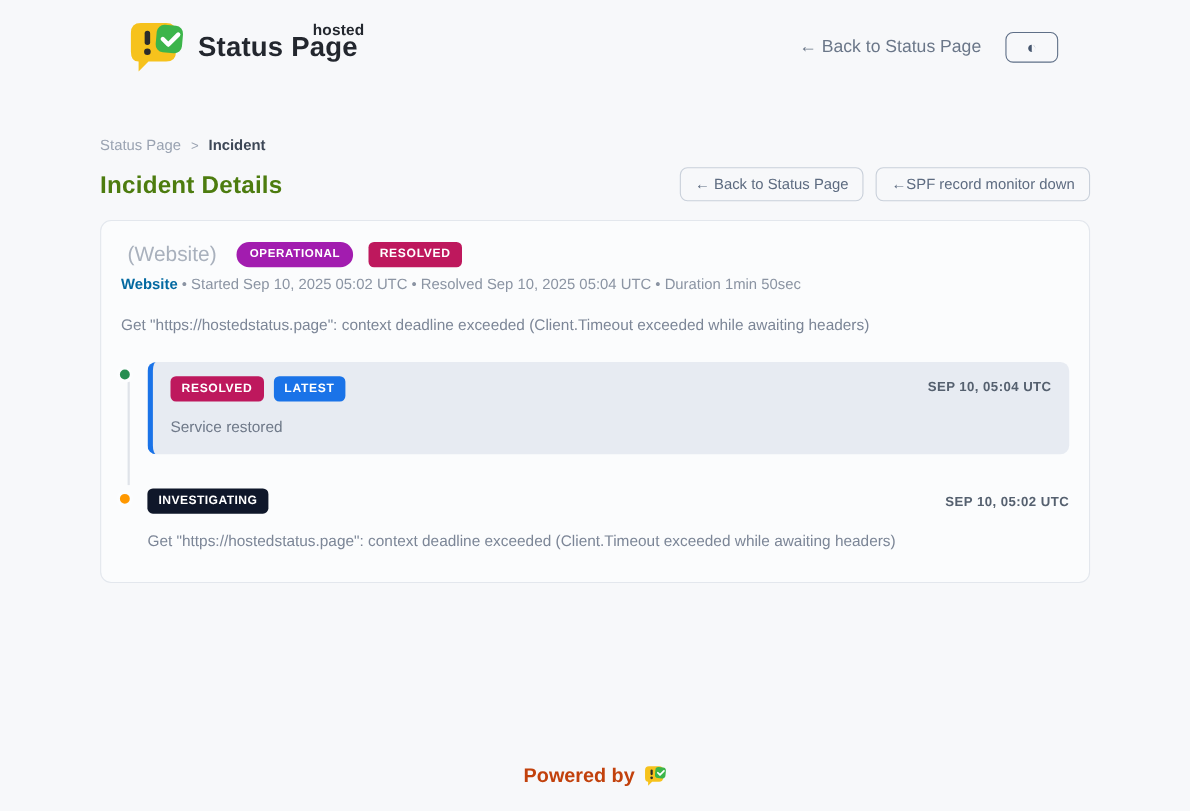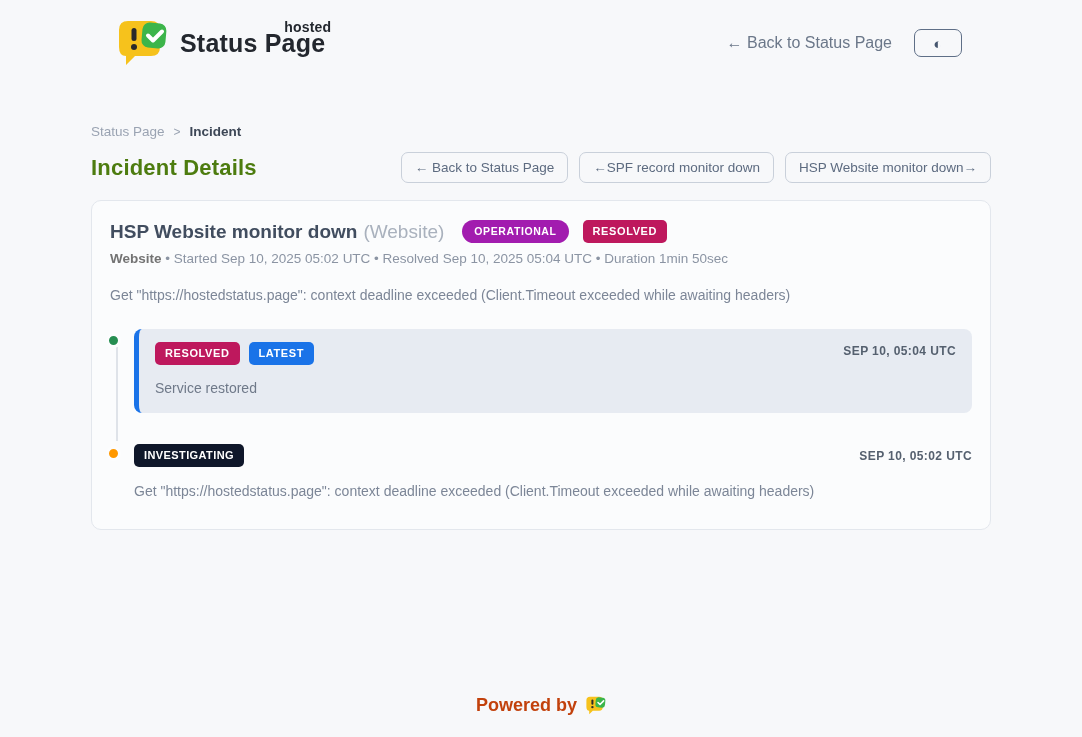--- a/index.html
+++ b/index.html
@@ -62,21 +62,21 @@
     display: inline-block; color: #fff; font-weight: 700;
     font-size: 10.5px; letter-spacing: 0.6px; line-height: 1;
   }
   .badge-operational { background: #a21caf; border-radius: 999px; padding: 6px 12px; margin-left: 18px; }
   .badge-resolved { background: #be185d; border-radius: 5px; padding: 6px 10px; font-size: 11px; }
   .card-head .badge-resolved { margin-left: 14px; }
   .badge-latest { background: #1a73e8; border-radius: 5px; padding: 6px 10px; font-size: 11px; }
   .badge-investigating { background: #0f172a; border-radius: 5px; padding: 6px 10px; font-size: 11px; letter-spacing: 0.4px; }
 
   .meta-line { margin-top: 8px; font-size: 13.5px; color: #8b94a3; }
-  .meta-component { color: #737373; font-weight: 700; }
+  .meta-component { color: #0369a1; font-weight: 700; }
   .incident-desc { margin-top: 21px; font-size: 14px; color: #7c8697; }
 
   
   .timeline { margin-top: 26px; position: relative; }
   .tl-connector {
     position: absolute; left: 5.5px; top: 18px; width: 2px; height: 94px;
     background: #dfe3e9;
   }
   .tl-item { position: relative; padding-left: 24px; }
   .tl-dot {
@@ -139,27 +139,25 @@
     <span class="crumb-root">Status Page</span>
     <span class="crumb-sep">&gt;</span>
     <span class="crumb-current">Incident</span>
   </div>
 
   <div class="title-row">
     <h1 class="page-title">Incident Details</h1>
     <div class="nav-buttons">
       <button class="nav-btn">← Back to Status Page</button>
       <button class="nav-btn">←SPF record monitor down</button>
-      <button class="nav-btn">HSP Website monitor down→</button>
     </div>
   </div>
 
   <div class="card">
     <div class="card-head">
-      <span class="incident-title">HSP Website monitor down</span>
       <span class="incident-component">(Website)</span>
       <span class="badge badge-operational">OPERATIONAL</span>
       <span class="badge badge-resolved">RESOLVED</span>
     </div>
 
     <div class="meta-line">
       <span class="meta-component">Website</span><span> • Started Sep 10, 2025 05:02 UTC • Resolved Sep 10, 2025 05:04 UTC • Duration 1min 50sec</span>
     </div>
 
     <div class="incident-desc">Get "https://hostedstatus.page": context deadline exceeded (Client.Timeout exceeded while awaiting headers)</div>

